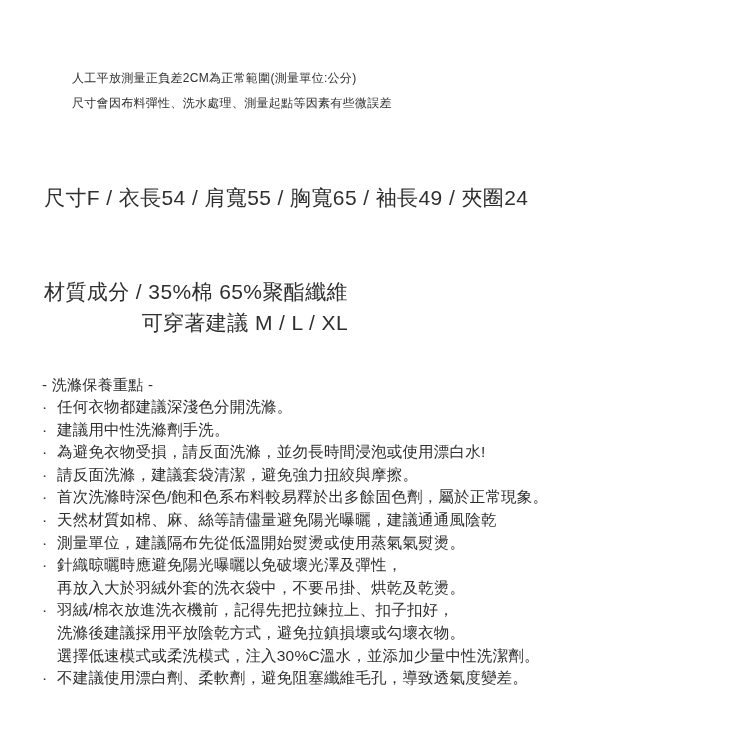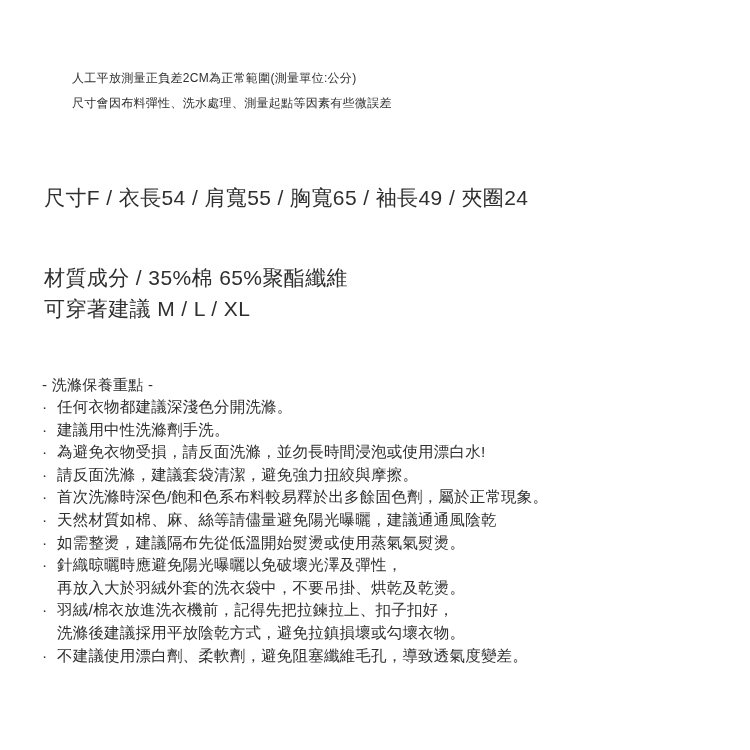--- a/index.html
+++ b/index.html
@@ -29,24 +29,25 @@
     position: absolute;
     left: 44px;
     top: 185px;
     font-size: 21px;
     line-height: 26px;
     letter-spacing: 0.4px;
   }
   .material-block {
     position: absolute;
     left: 44px;
-    top: 262px;
+    top: 276px;
     font-size: 21px;
     line-height: 31px;
     letter-spacing: 0.4px;
+    text-align: right;
   }
   .care-title {
     position: absolute;
     left: 42px;
     top: 375px;
     font-size: 15px;
     line-height: 19px;
     letter-spacing: 0.3px;
   }
   .care-list {
@@ -117,21 +118,21 @@
         <span class="care-text">首次洗滌時深色/飽和色系布料較易釋於出多餘固色劑，屬於正常現象。</span>
       </div>
 
       <div class="care-row">
         <span class="care-bullet">·</span>
         <span class="care-text">天然材質如棉、麻、絲等請儘量避免陽光曝曬，建議通通風陰乾</span>
       </div>
 
       <div class="care-row">
         <span class="care-bullet">·</span>
-        <span class="care-text">如需整燙，建議隔布先從低溫開始熨燙或使用蒸氣氣熨燙。</span>
+        <span class="care-text">測量單位，建議隔布先從低溫開始熨燙或使用蒸氣氣熨燙。</span>
       </div>
 
       <div class="care-row">
         <span class="care-bullet">·</span>
         <span class="care-text">針織晾曬時應避免陽光曝曬以免破壞光澤及彈性，</span>
       </div>
 
       <div class="care-row">
         <span class="care-bullet"></span>
         <span class="care-text">再放入大於羽絨外套的洗衣袋中，不要吊掛、烘乾及乾燙。</span>
@@ -140,20 +141,24 @@
       <div class="care-row">
         <span class="care-bullet">·</span>
         <span class="care-text">羽絨/棉衣放進洗衣機前，記得先把拉鍊拉上、扣子扣好，</span>
       </div>
 
       <div class="care-row">
         <span class="care-bullet"></span>
         <span class="care-text">洗滌後建議採用平放陰乾方式，避免拉鎮損壞或勾壞衣物。</span>
       </div>
 
+      <div class="care-row">
+        <span class="care-bullet"></span>
+        <span class="care-text">選擇低速模式或柔洗模式，注入30%C溫水，並添加少量中性洗潔劑。</span>
+      </div>
 
       <div class="care-row">
         <span class="care-bullet">·</span>
         <span class="care-text">不建議使用漂白劑、柔軟劑，避免阻塞纖維毛孔，導致透氣度變差。</span>
       </div>
 
   </div>
 
 </div>
 

